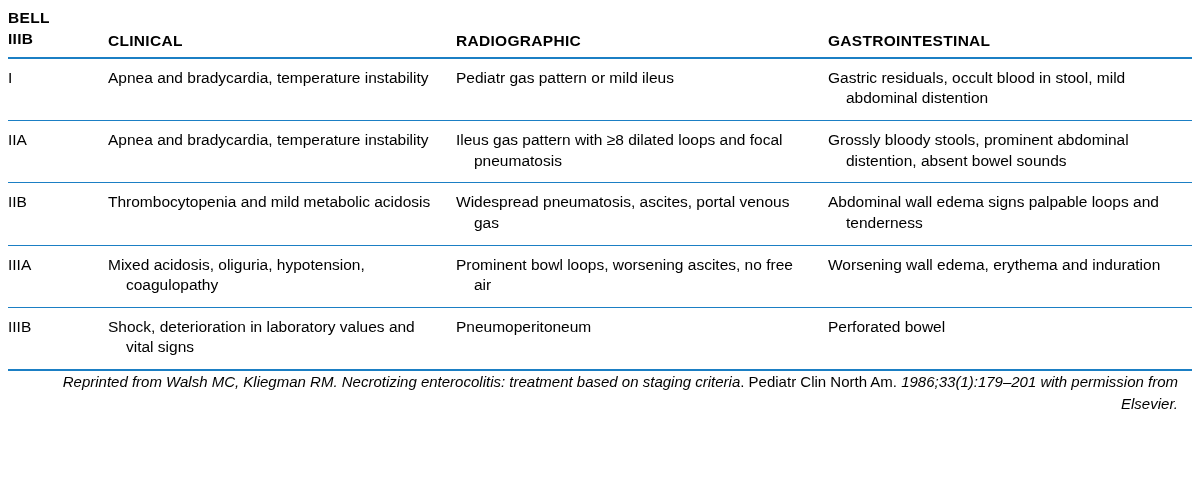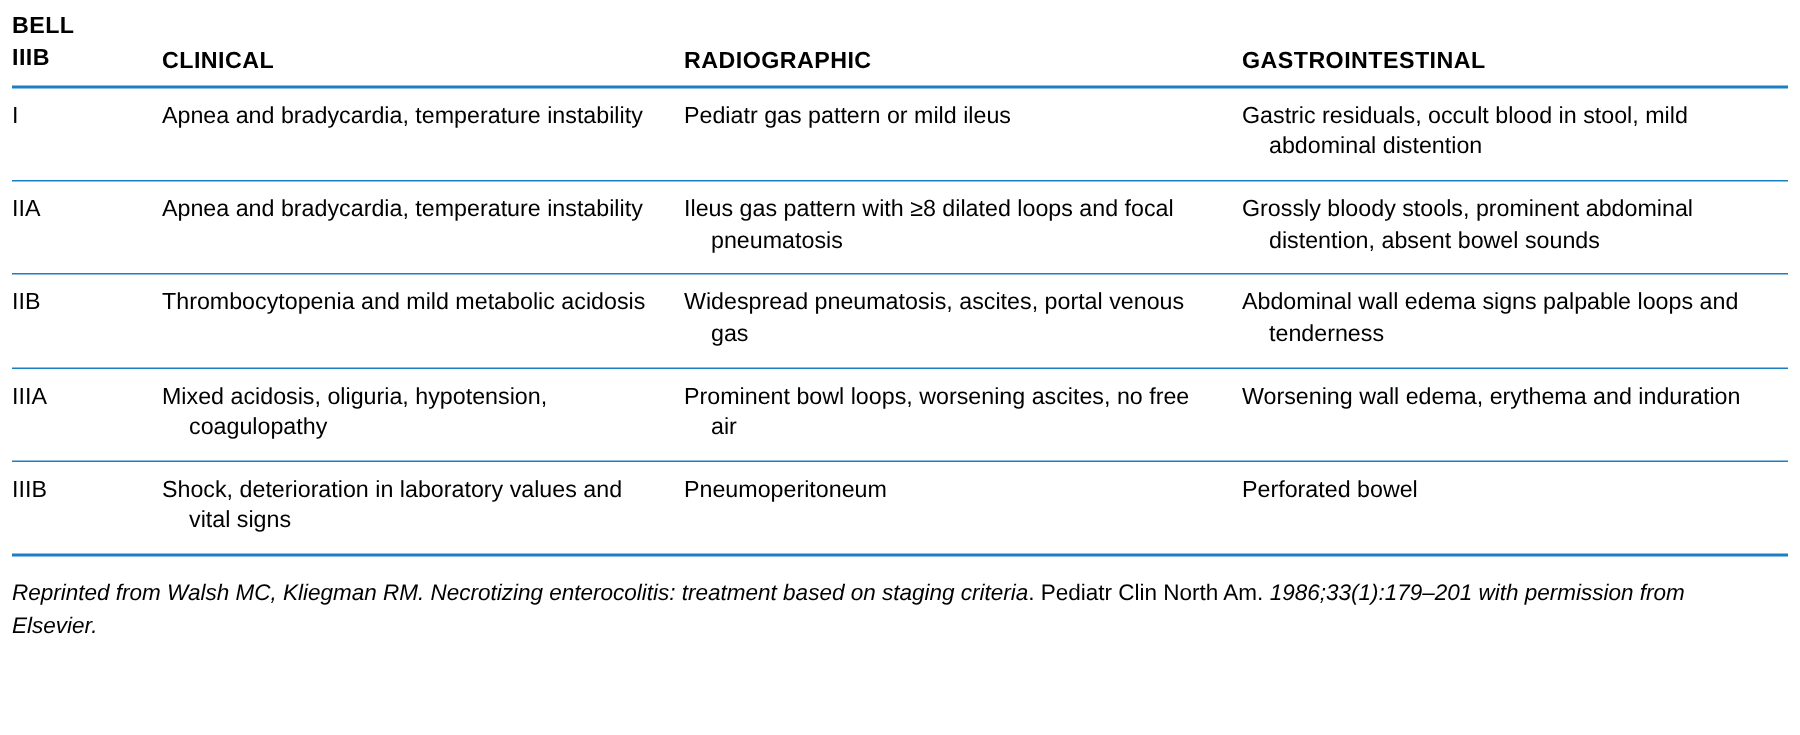--- a/index.html
+++ b/index.html
@@ -63,24 +63,24 @@
   }
   td .hang {
     display: block;
     padding-left: 18px;
     text-indent: -18px;
   }
   td.col-clinical, td.col-radio, td.col-gi {
     padding-right: 14px;
   }
   .footnote {
-    margin-top: 14px;
     font-size: 15px;
     line-height: 1.45;
     width: 1170px;
+    text-align: right;
   }
   .footnote i {
     font-style: italic;
   }
 </style>
 </head>
 <body>
 
 <div class="page">
 

